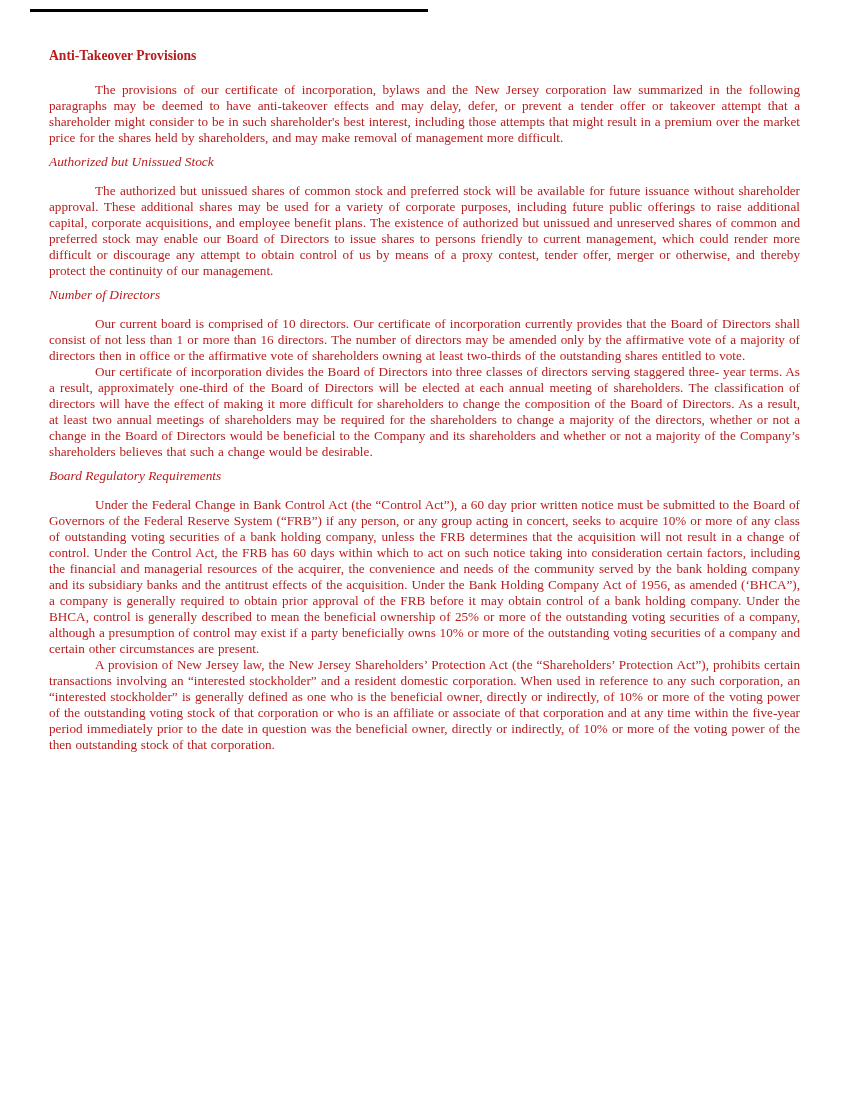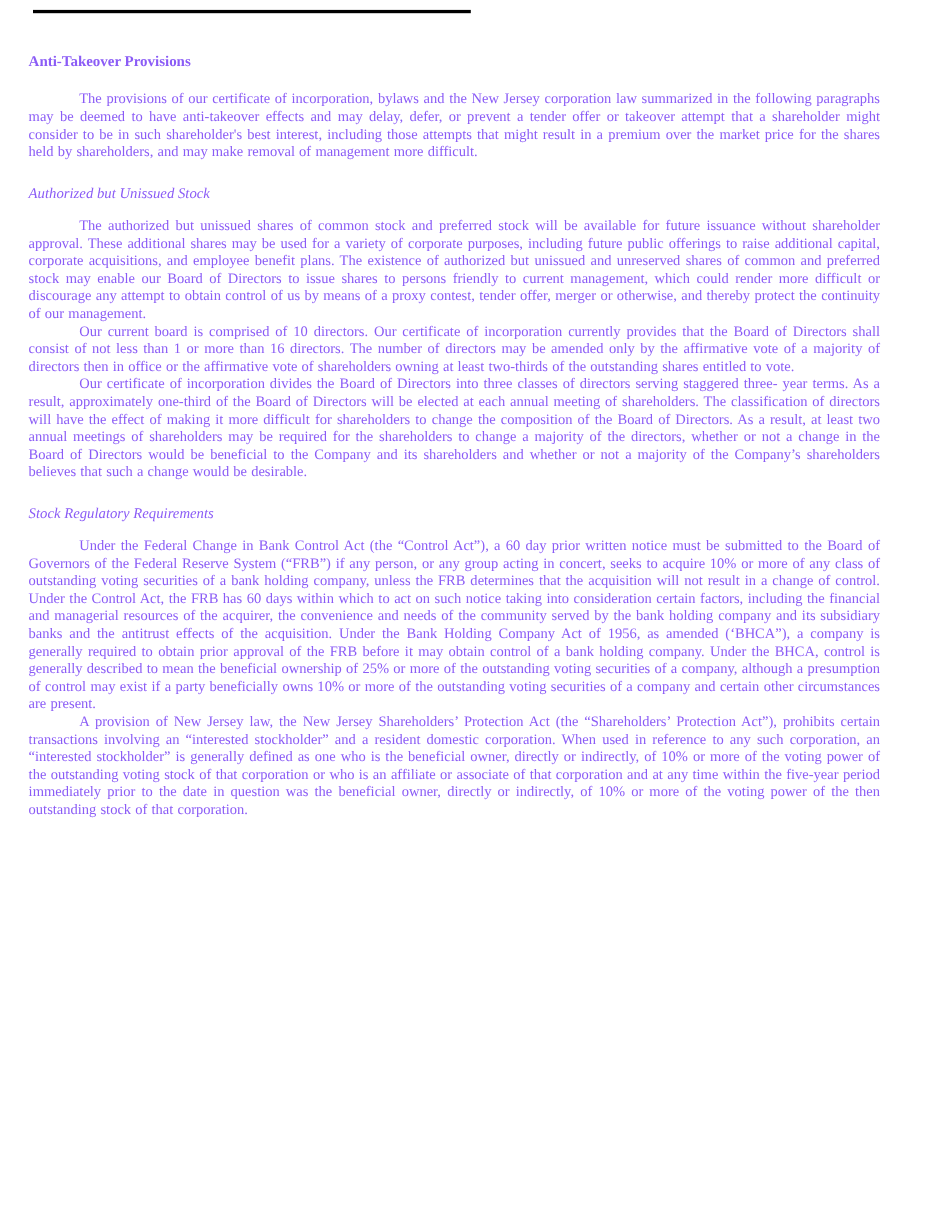--- a/index.html
+++ b/index.html
@@ -6,26 +6,26 @@
     margin: 0;
     padding: 0;
     background: #ffffff;
   }
   .page {
     position: relative;
     width: 849px;
     height: 1100px;
     margin: 0 auto;
     background: #ffffff;
-    color: #8b5cf6;
+    color: #b91c1c;
     font-family: "Liberation Serif", "DejaVu Serif", serif;
     font-size: 13.2px;
     line-height: 16px;
     box-sizing: border-box;
-    padding: 48px 49px 0 26px;
+    padding: 48px 49px 0 49px;
     overflow: hidden;
   }
   .top-rule {
     position: absolute;
     top: 9px;
     left: 30px;
     width: 398px;
     height: 3px;
     background: #000000;
   }
@@ -33,21 +33,21 @@
     font-size: 13.6px;
     font-weight: bold;
     font-style: normal;
     margin: 0 0 18px 0;
     line-height: 16px;
   }
   .section-heading {
     font-size: 13.4px;
     font-weight: normal;
     font-style: italic;
-    margin: 22px 0 13px 0;
+    margin: 8px 0 13px 0;
     line-height: 16px;
   }
   .body-para {
     margin: 0;
     text-align: justify;
     text-indent: 46px;
     word-spacing: 0.5px;
   }
 </style>
 </head>
@@ -60,29 +60,30 @@
   <h1 class="doc-title">Anti-Takeover Provisions</h1>
 
   <p class="body-para">The provisions of our certificate of incorporation, bylaws and the New Jersey corporation law summarized in the following paragraphs may be deemed to have anti-takeover effects and may delay, defer, or prevent a tender offer or takeover attempt that a shareholder might consider to be in such shareholder's best interest, including those attempts that might result in a premium over the market price for the shares held by shareholders, and may make removal of management more difficult.</p>
 
   <section>
     <h2 class="section-heading">Authorized but Unissued Stock</h2>
     <p class="body-para">The authorized but unissued shares of common stock and preferred stock will be available for future issuance without shareholder approval. These additional shares may be used for a variety of corporate purposes, including future public offerings to raise additional capital, corporate acquisitions, and employee benefit plans. The existence of authorized but unissued and unreserved shares of common and preferred stock may enable our Board of Directors to issue shares to persons friendly to current management, which could render more difficult or discourage any attempt to obtain control of us by means of a proxy contest, tender offer, merger or otherwise, and thereby protect the continuity of our management.</p>
   </section>
 
   <section>
+    <h2 class="section-heading">Number of Directors</h2>
     <p class="body-para">Our current board is comprised of 10 directors. Our certificate of incorporation currently provides that the Board of Directors shall consist of not less than 1 or more than 16 directors. The number of directors may be amended only by the affirmative vote of a majority of directors then in office or the affirmative vote of shareholders owning at least two-thirds of the outstanding shares entitled to vote.</p>
   </section>
 
   <section>
     <p class="body-para">Our certificate of incorporation divides the Board of Directors into three classes of directors serving staggered three- year terms. As a result, approximately one-third of the Board of Directors will be elected at each annual meeting of shareholders. The classification of directors will have the effect of making it more difficult for shareholders to change the composition of the Board of Directors. As a result, at least two annual meetings of shareholders may be required for the shareholders to change a majority of the directors, whether or not a change in the Board of Directors would be beneficial to the Company and its shareholders and whether or not a majority of the Company’s shareholders believes that such a change would be desirable.</p>
   </section>
 
   <section>
-    <h2 class="section-heading">Stock Regulatory Requirements</h2>
+    <h2 class="section-heading">Board Regulatory Requirements</h2>
     <p class="body-para">Under the Federal Change in Bank Control Act (the “Control Act”), a 60 day prior written notice must be submitted to the Board of Governors of the Federal Reserve System (“FRB”) if any person, or any group acting in concert, seeks to acquire 10% or more of any class of outstanding voting securities of a bank holding company, unless the FRB determines that the acquisition will not result in a change of control. Under the Control Act, the FRB has 60 days within which to act on such notice taking into consideration certain factors, including the financial and managerial resources of the acquirer, the convenience and needs of the community served by the bank holding company and its subsidiary banks and the antitrust effects of the acquisition. Under the Bank Holding Company Act of 1956, as amended (‘BHCA”), a company is generally required to obtain prior approval of the FRB before it may obtain control of a bank holding company. Under the BHCA, control is generally described to mean the beneficial ownership of 25% or more of the outstanding voting securities of a company, although a presumption of control may exist if a party beneficially owns 10% or more of the outstanding voting securities of a company and certain other circumstances are present.</p>
   </section>
 
   <section>
     <p class="body-para">A provision of New Jersey law, the New Jersey Shareholders’ Protection Act (the “Shareholders’ Protection Act”), prohibits certain transactions involving an “interested stockholder” and a resident domestic corporation. When used in reference to any such corporation, an “interested stockholder” is generally defined as one who is the beneficial owner, directly or indirectly, of 10% or more of the voting power of the outstanding voting stock of that corporation or who is an affiliate or associate of that corporation and at any time within the five-year period immediately prior to the date in question was the beneficial owner, directly or indirectly, of 10% or more of the voting power of the then outstanding stock of that corporation.</p>
   </section>
 
 </div>
 
 </body></html>

